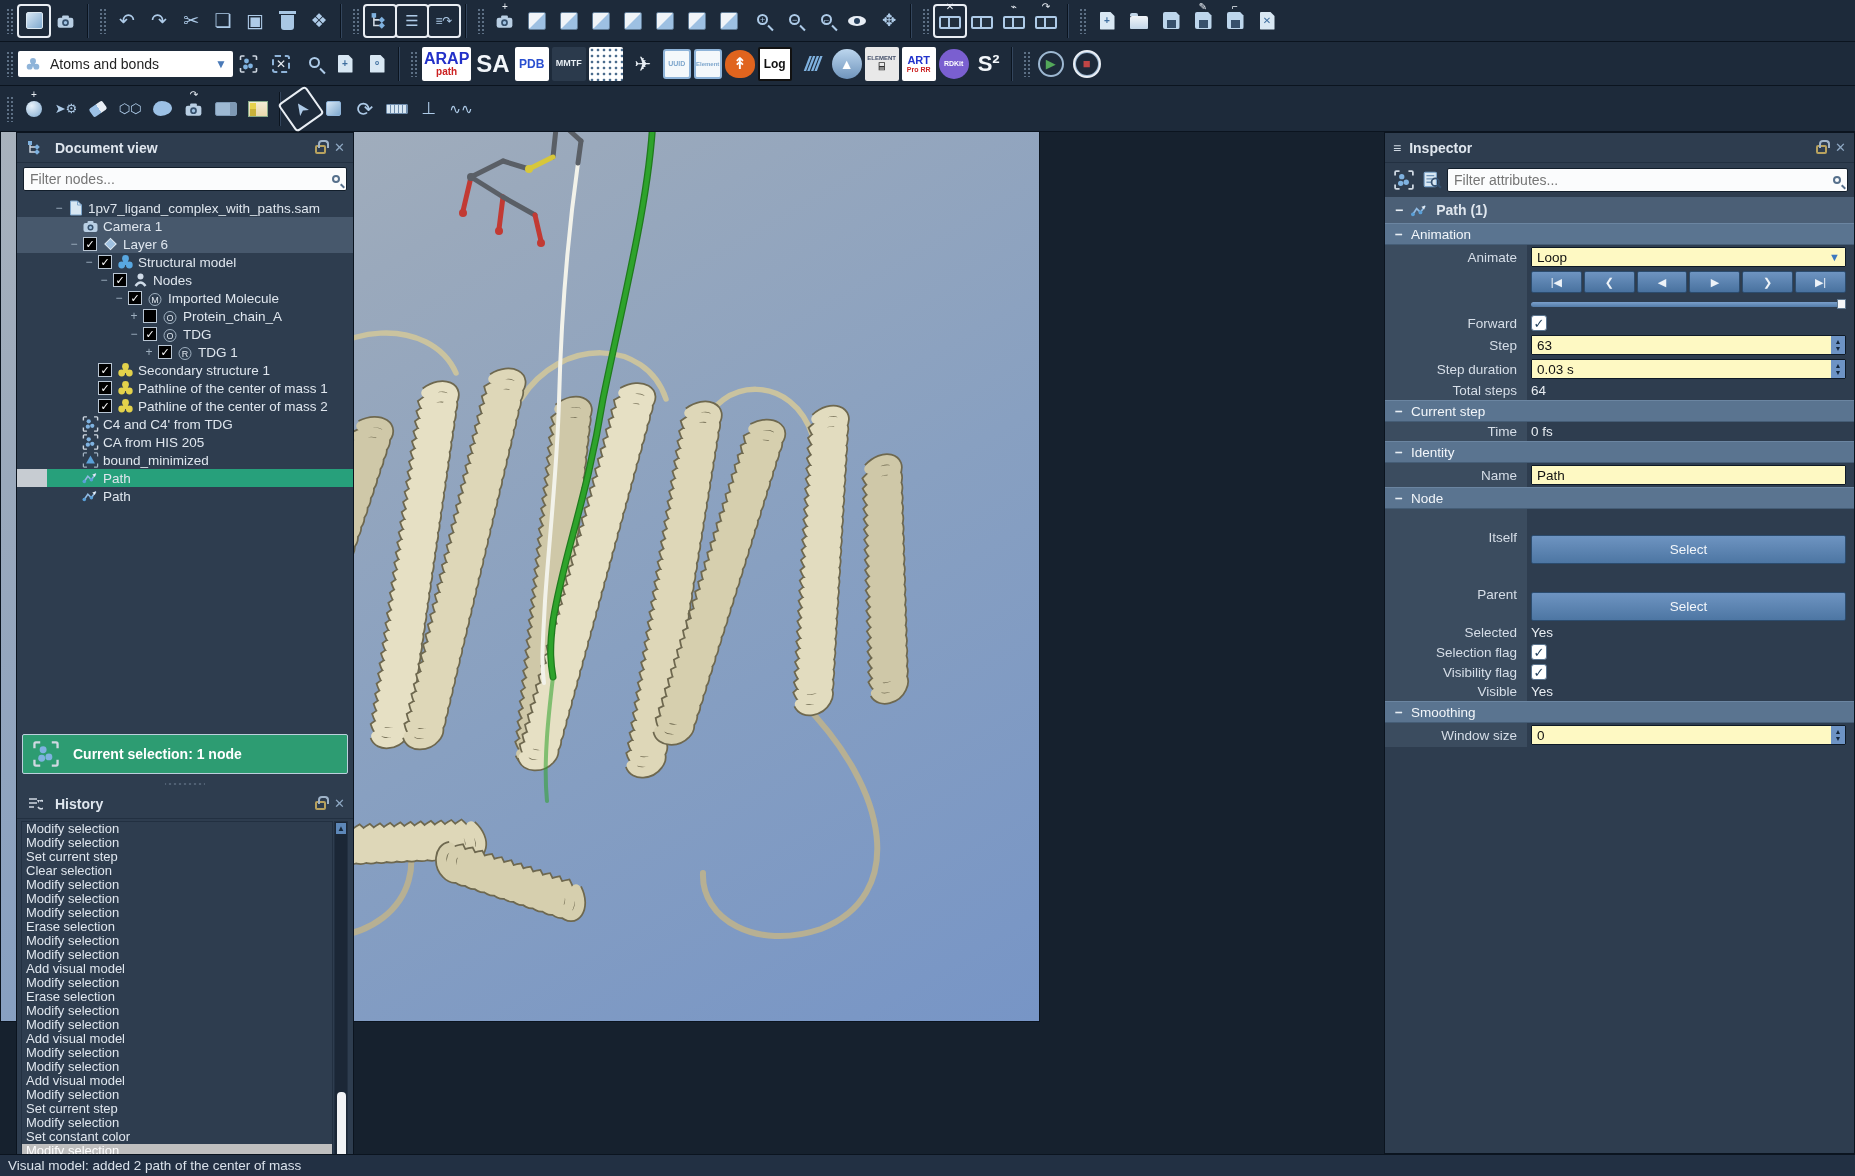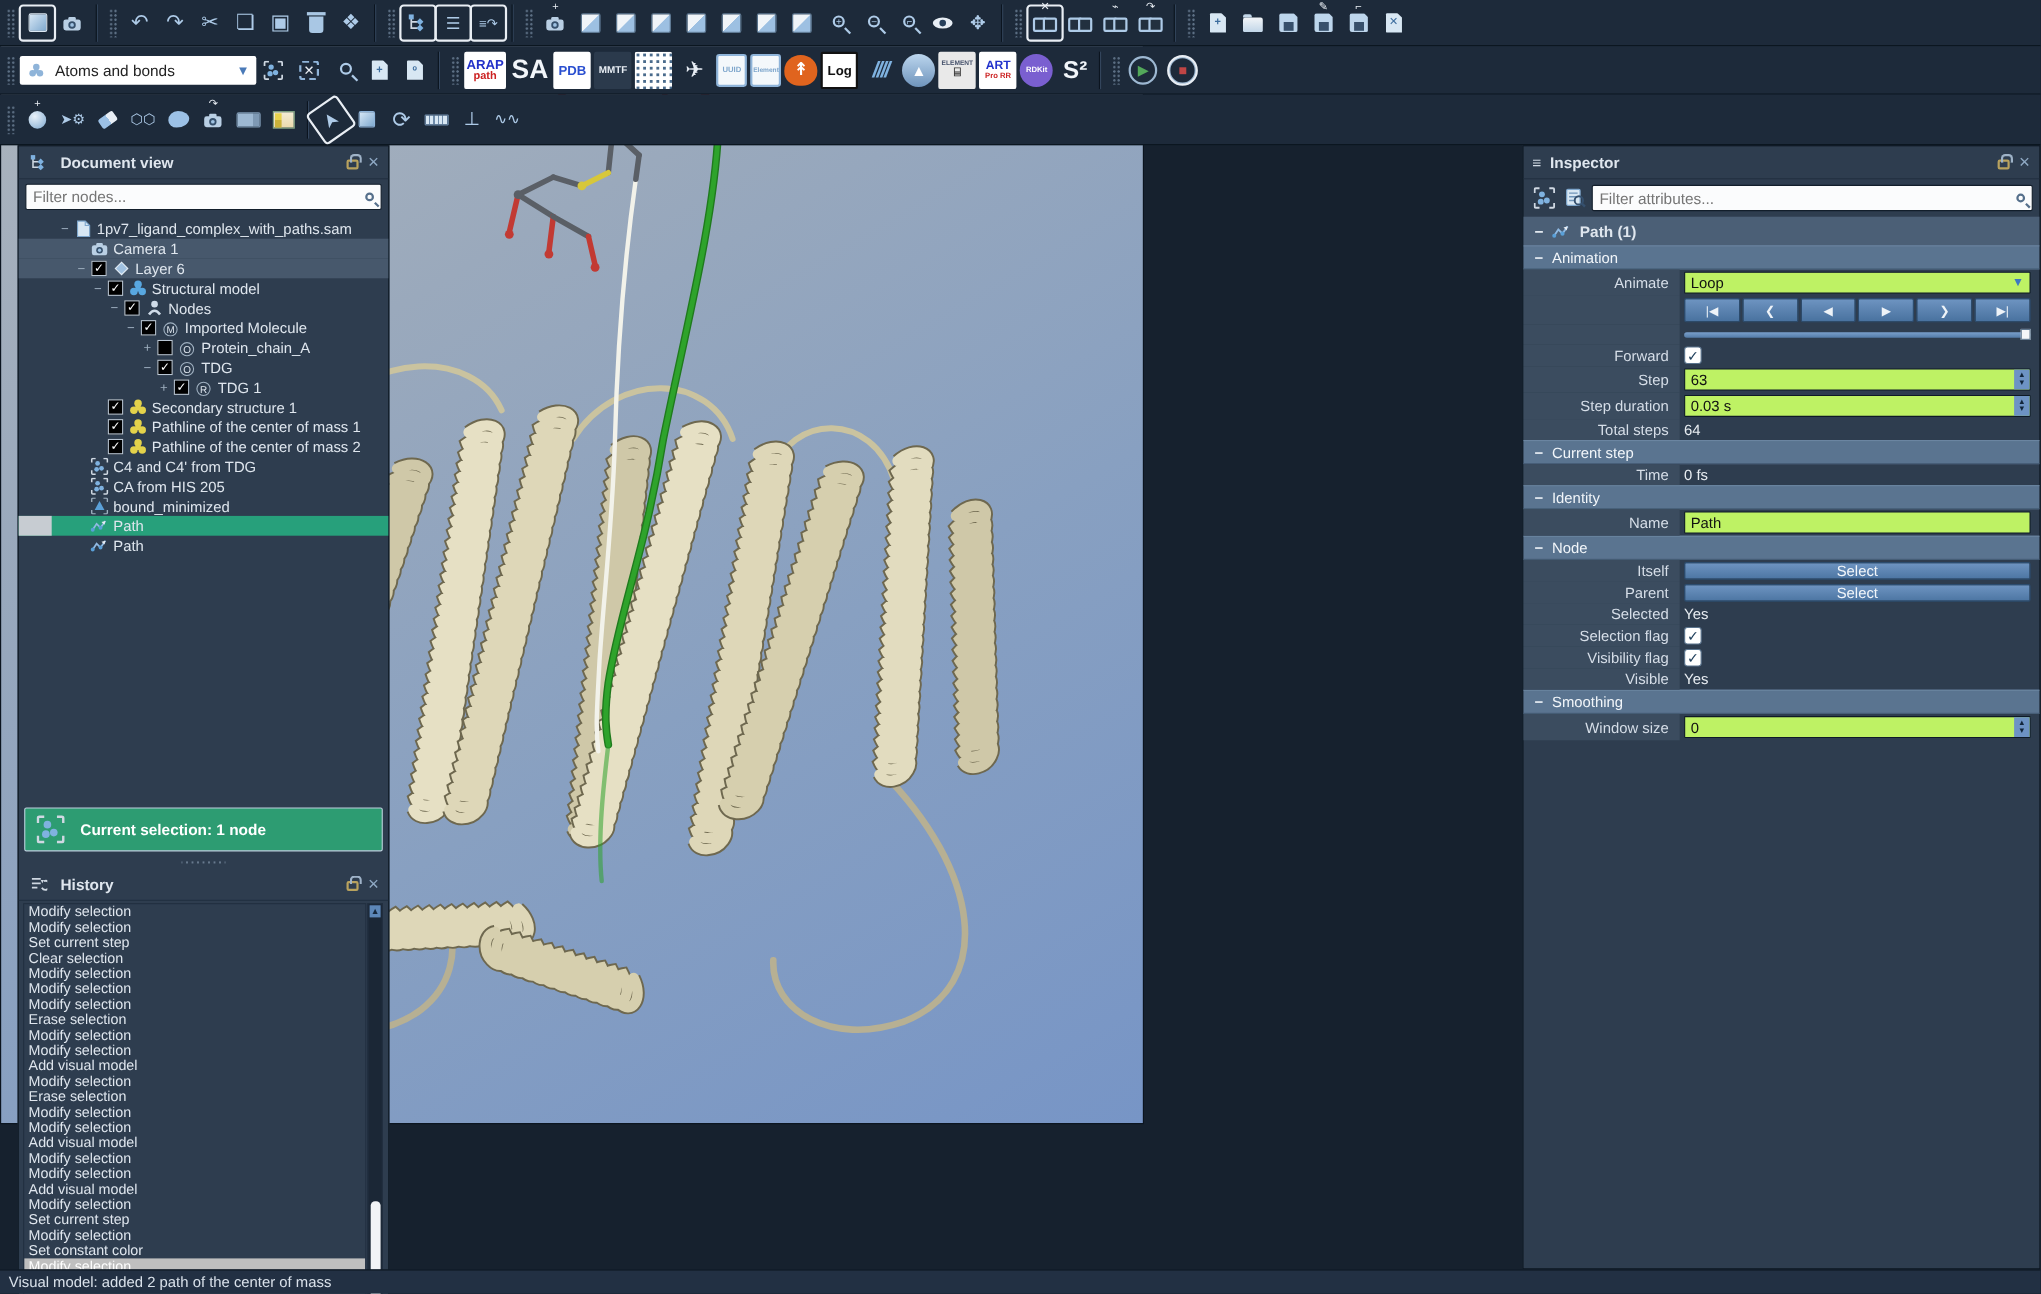--- a/index.html
+++ b/index.html
@@ -115,36 +115,36 @@
   .itb .tbtn { min-width:26px; height:26px; }
   .ihdr { height:22px; background:#5a7490; display:flex; align-items:center; gap:8px; padding:0 10px;
           font-size:13.5px; color:#f2f6fa; border-top:1px solid #6b85a1; border-bottom:1px solid #455d76; }
   .ihdr .minus,.pbar .minus { font-weight:bold; color:#e8eef4; }
   .pbar { height:26px; background:#4b5f76; display:flex; align-items:center; gap:8px; padding:0 10px;
           font-weight:bold; font-size:14px; }
   .irow { display:grid; grid-template-columns:142px 1fr; align-items:center; }
   .irow .lab { background:#3b4c5f; align-self:stretch; display:flex; align-items:center; justify-content:flex-end;
                padding-right:10px; font-size:13.5px; color:#d6dee8; }
   .irow .val { padding:2px 8px 2px 4px; font-size:13.5px; display:flex; align-items:center; }
-  .field { background:#bef264; color:#111; border:1px solid #0e1a27; border-radius:1px; height:20px;
+  .field { background:#fef9c3; color:#111; border:1px solid #0e1a27; border-radius:1px; height:20px;
            display:flex; align-items:center; padding:0 5px; font-size:13.5px; width:100%; position:relative; }
   .field .arr { margin-left:auto; color:#3d78c0; font-size:11px; }
   .spin { position:absolute; right:0; top:0; bottom:0; width:14px; background:#6d93c4; color:#12263c;
           display:flex; flex-direction:column; align-items:center; justify-content:center; font-size:7px; line-height:7px; }
   .pbRow { display:flex; gap:2px; width:100%; }
   .pbtn { flex:1; height:22px; background:linear-gradient(#6e94c1,#49729f); border:1px solid #2c4c6e; border-radius:2px;
           color:#eef3f8; font-size:11px; display:flex; align-items:center; justify-content:center; }
   .slider { width:100%; height:10px; position:relative; margin:2px 0; }
   .slider .trk { position:absolute; left:0; right:0; top:3px; height:5px; border-radius:3px;
           background:linear-gradient(#7aa0cc,#547ca8); }
   .slider .th { position:absolute; right:0; top:0; width:9px; height:10px; background:#f4f6f8; border:1px solid #60788f; }
   .ckbox { width:16px; height:16px; background:#fff; border:1px solid #5a748e; border-radius:3px; color:#1d3d5a;
           font-size:13px; line-height:15px; text-align:center; font-weight:bold; }
-  .selbtn { width:100%; height:16px; background:linear-gradient(#6e94c1,#4d76a3); border:1px solid #2c4c6e;
-          border-radius:2px; color:#f2f6fa; font-size:13.5px; display:flex; align-items:center; justify-content:center; }
+  .selbtn { width:100%; height:29px; background:linear-gradient(#6e94c1,#4d76a3); border:1px solid #2c4c6e;
+          border-radius:2px; color:#f2f6fa; font-size:13.5px; display:flex; align-items:center; justify-content:center;margin-top:24px; }
   .statict { color:#e8edf2; }
 </style>
 </head>
 <body>
 
 <svg width="0" height="0" style="position:absolute">
   <defs>
     <symbol id="sym-doc" viewBox="0 0 16 16">
         <path d="M3,1 h7 l4,4 v10 h-11 z" fill="#d8e7f3" stroke="#7ea6cc"></path>
         <path d="M10,1 v4 h4" fill="none" stroke="#7ea6cc"></path>
@@ -356,21 +356,21 @@
       <div class="tbtn">
         <span class="i-doc">
           <span class="d">ᵒ</span>
         </span>
       </div>
     </span>
   <div class="vsep"></div>
   <div class="grip"></div>
   <span id="r2apps" style="display:flex;align-items:center;gap:3px">
       <div class="tile" style="background: rgb(255, 255, 255);">
-        <span style="color: rgb(34, 48, 200); font-size: 12px;">ARAP</span>
+        <span style="color: rgb(34, 48, 200); font-size: 16px;">ARAP</span>
         <span style="color: rgb(204, 34, 34); font-size: 10px;">path</span>
       </div>
       <div class="tile">
         <span style="color: rgb(242, 246, 250); font-size: 24px;">SA</span>
       </div>
       <div class="tile" style="background: rgb(255, 255, 255);">
         <span style="color: rgb(42, 79, 208); font-size: 12px;">PDB</span>
       </div>
       <div class="tile" style="background: rgb(43, 58, 76);">
         <span style="color: rgb(232, 238, 244); font-size: 9px;">MMTF</span>

